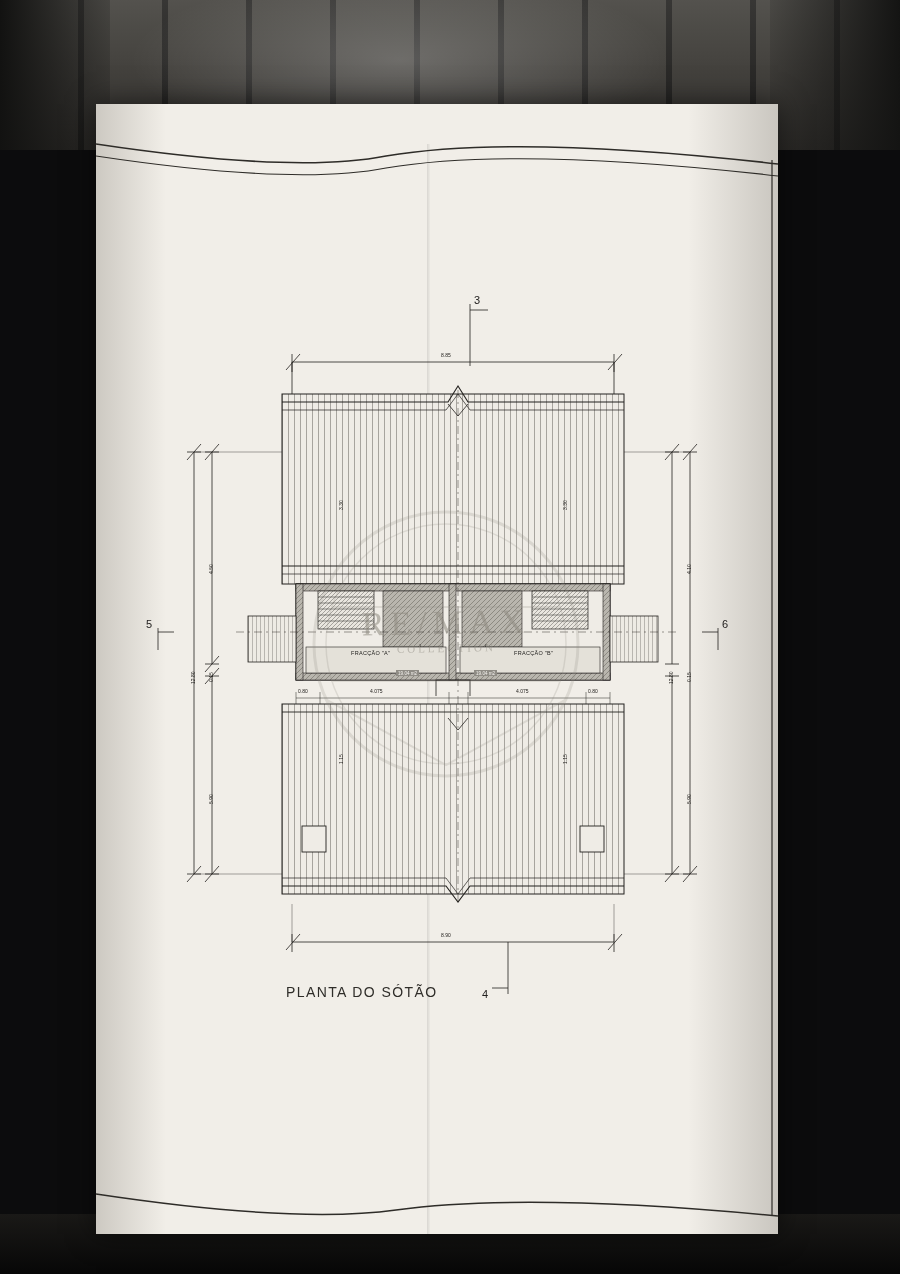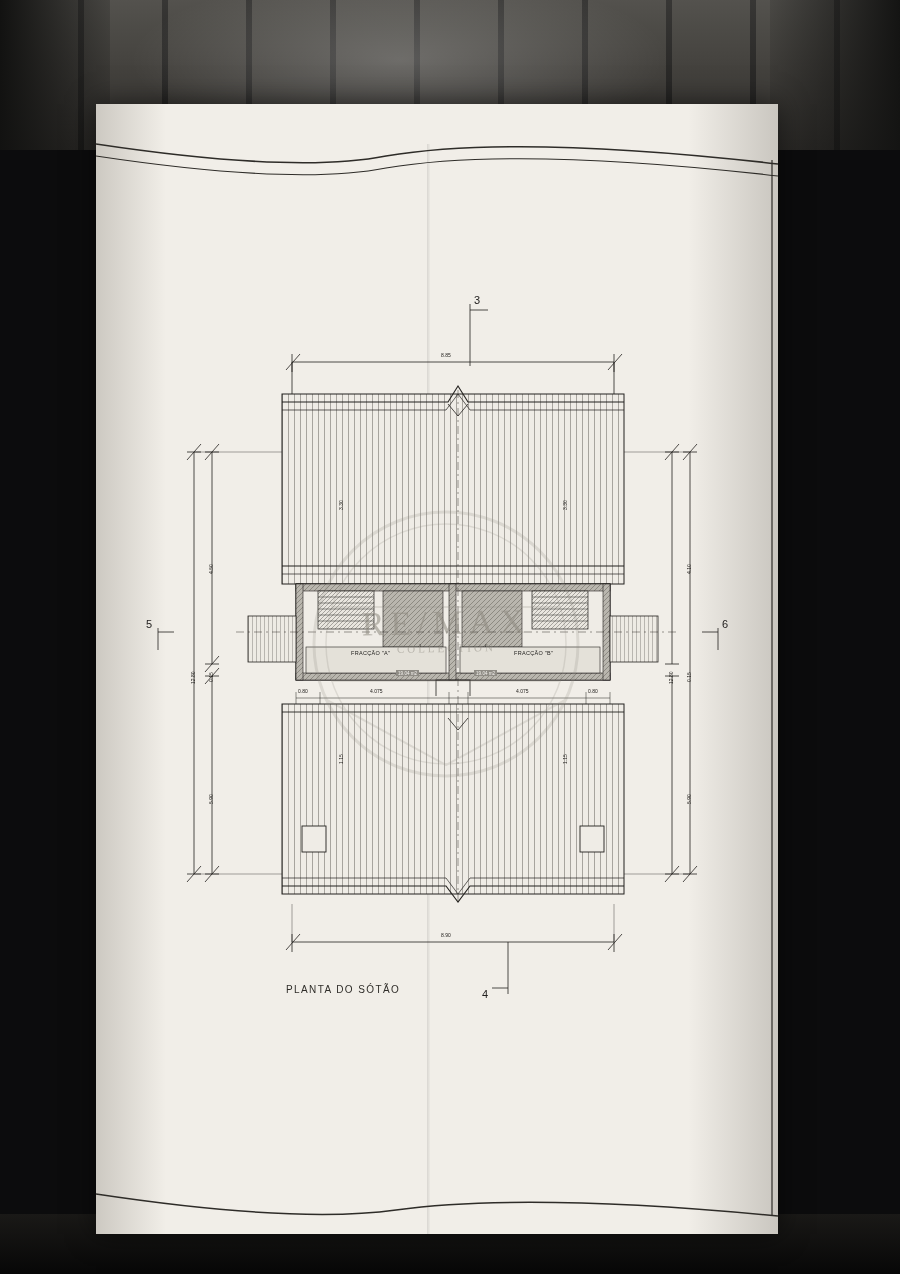--- a/index.html
+++ b/index.html
@@ -103,21 +103,21 @@
     left: 0; top: 0;
     width: 682px;
     height: 1130px;
   }
 
   .caption {
     position: absolute;
     left: 190px;
     top: 880px;
     font-family: "Liberation Sans", sans-serif;
-    font-size: 10px;
+    font-size: 14px;
     letter-spacing: 1.4px;
     color: #2f2d29;
     white-space: nowrap;
   }
 
   .watermark {
     position: absolute;
     left: 205px;
     top: 395px;
     width: 290px;

